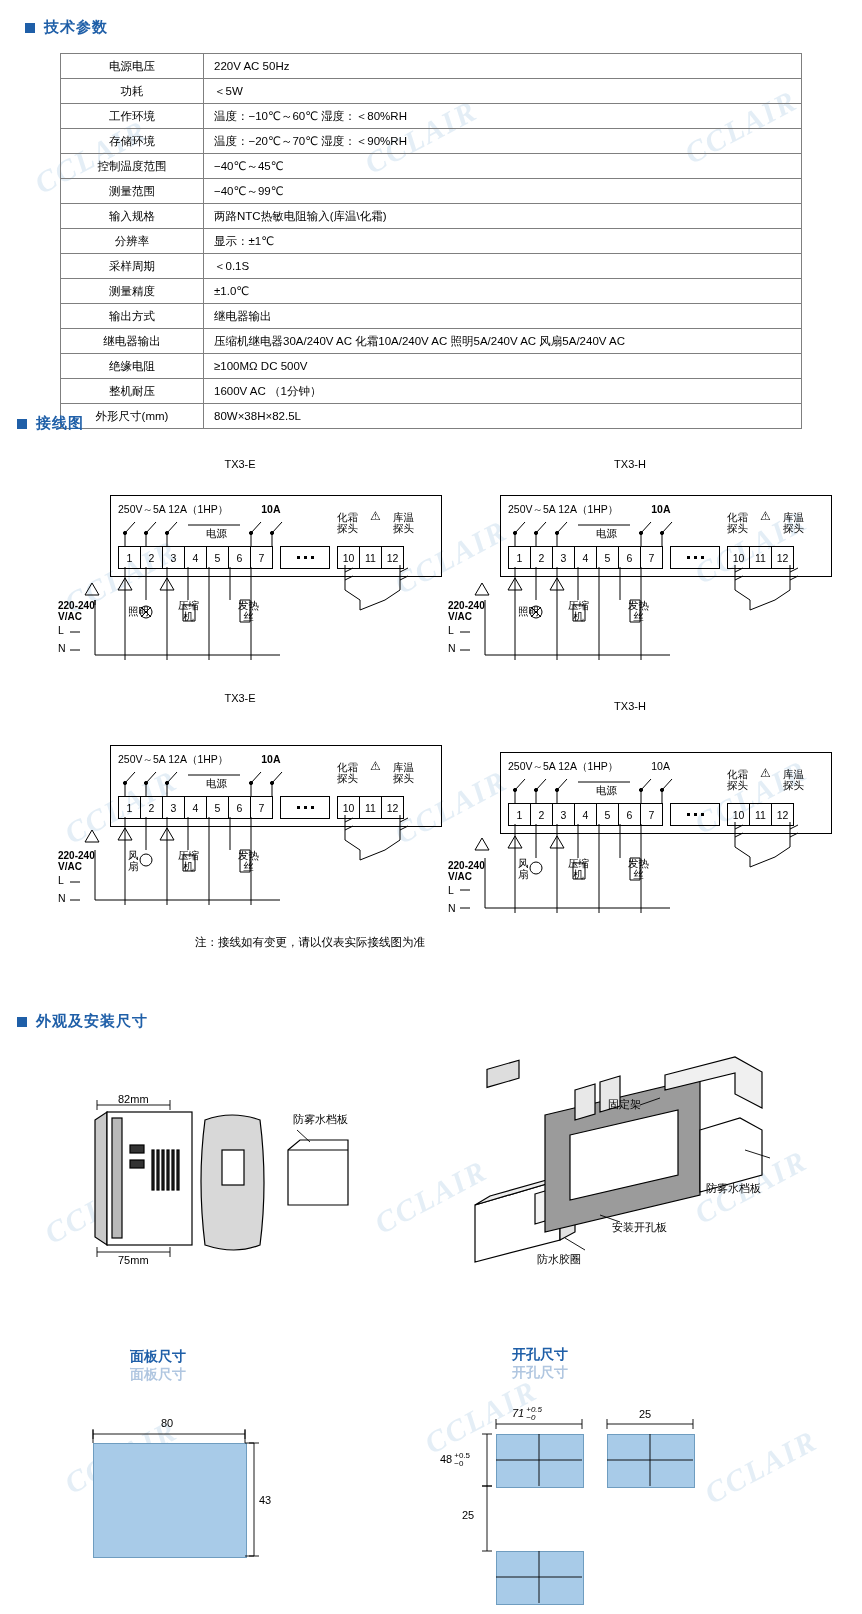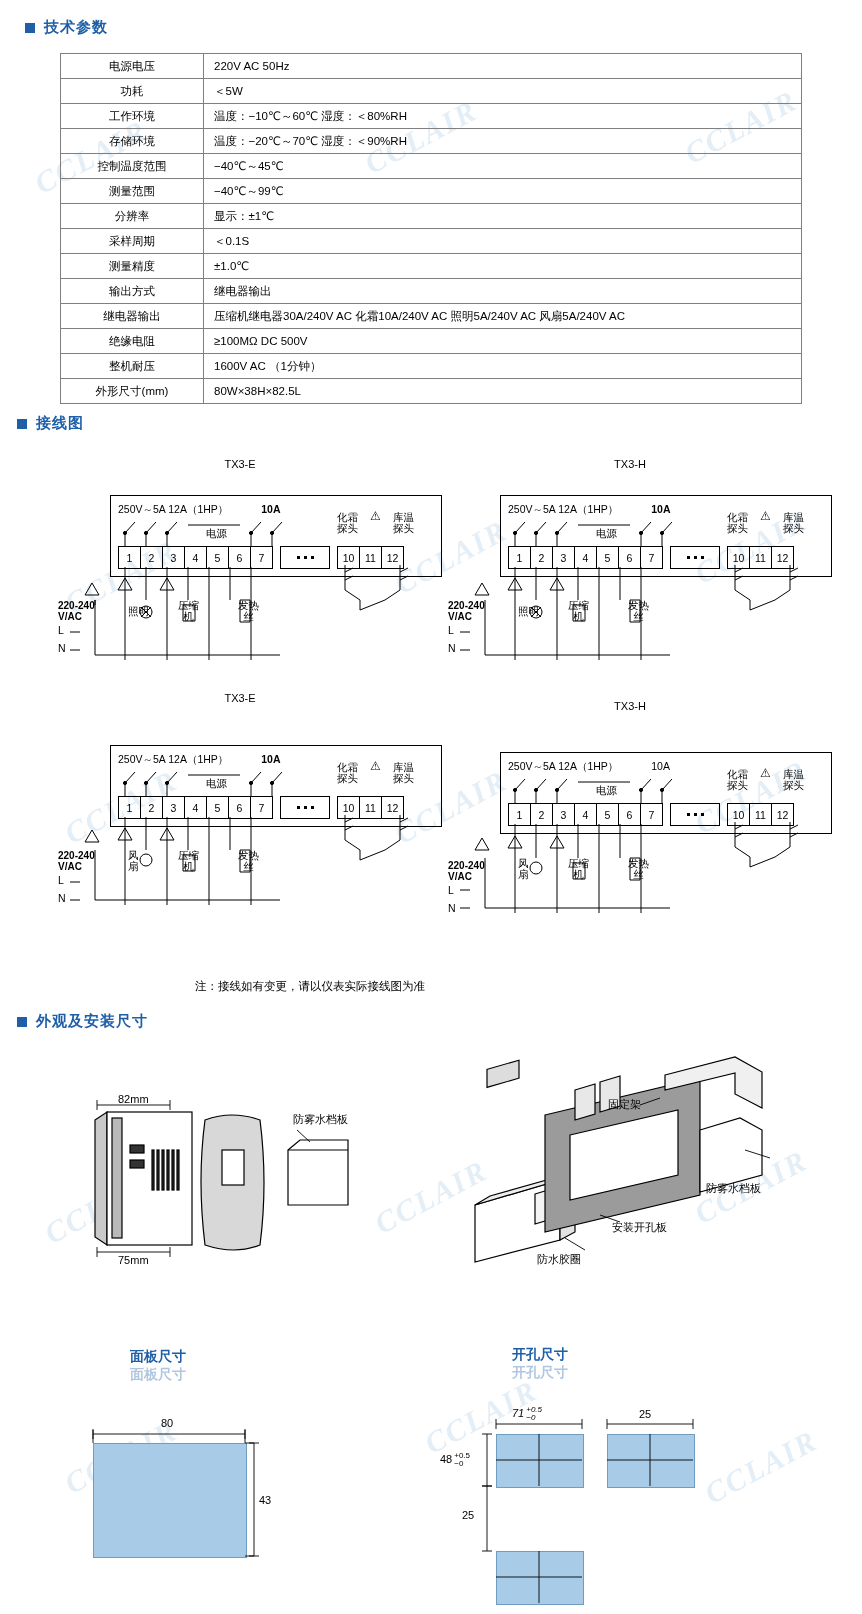--- a/index.html
+++ b/index.html
@@ -86,20 +86,24 @@
       </tr>
     <tr>
         <td class="k">控制温度范围</td>
         <td class="v">−40℃～45℃</td>
       </tr>
     <tr>
         <td class="k">测量范围</td>
         <td class="v">−40℃～99℃</td>
       </tr>
     <tr>
+        <td class="k">输入规格</td>
+        <td class="v">两路NTC热敏电阻输入(库温\化霜)</td>
+      </tr>
+    <tr>
         <td class="k">分辨率</td>
         <td class="v">显示：±1℃</td>
       </tr>
     <tr>
         <td class="k">采样周期</td>
         <td class="v">＜0.1S</td>
       </tr>
     <tr>
         <td class="k">测量精度</td>
         <td class="v">±1.0℃</td>
@@ -384,21 +388,21 @@
     <path d="M475 850 l7 -12 l7 12 z"></path>
     <path d="M508 848 l7 -12 l7 12 z"></path>
     <path d="M550 848 l7 -12 l7 12 z"></path>
     <path d="M735 822 l0 25 M735 829 l8 -4 M735 837 l8 -4"></path>
     <path d="M790 822 l0 25 M790 829 l8 -4 M790 837 l8 -4"></path>
     <path d="M735 847 L750 857 L750 867 M790 847 L775 857 L750 867"></path>
     <path d="M460 890 l10 0 M460 908 l10 0"></path>
   </g>
 </svg>
 
-<div class="note" style="left:195px;top:935px;margin-top:44px;">注：接线如有变更，请以仪表实际接线图为准</div>
+<div class="note" style="left:195px;top:935px;">注：接线如有变更，请以仪表实际接线图为准</div>
 
 <div class="sec-head" style="left:17px;top:1012px;">
   <div class="sq"></div>
   <div class="tx">外观及安装尺寸</div>
 </div>
 
 <svg width="862" height="1614">
   <g stroke="#000" fill="none" stroke-width="1.2">
 
     <path d="M95 1120 L107 1112 L107 1245 L95 1237 Z" fill="#c9c9c9"></path>

